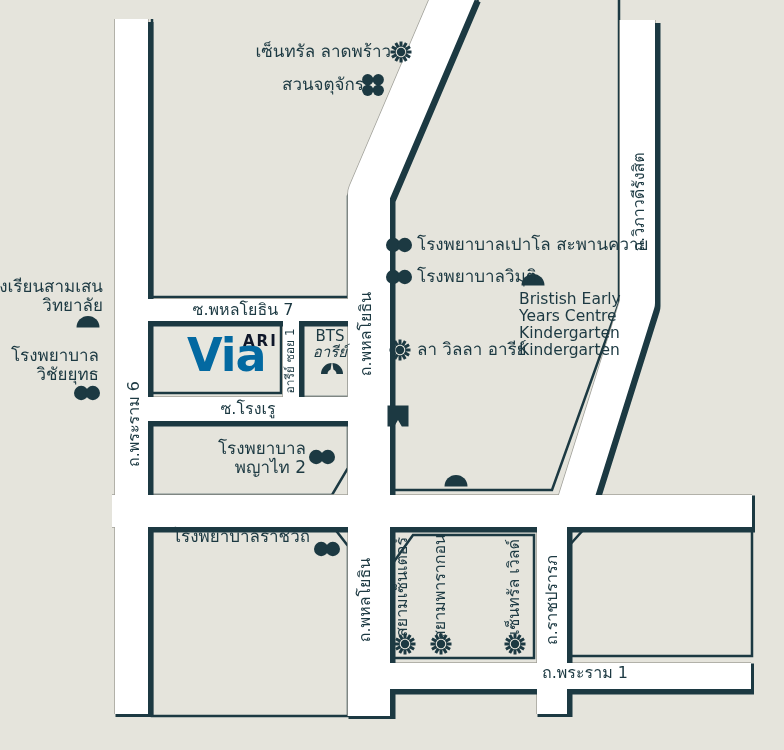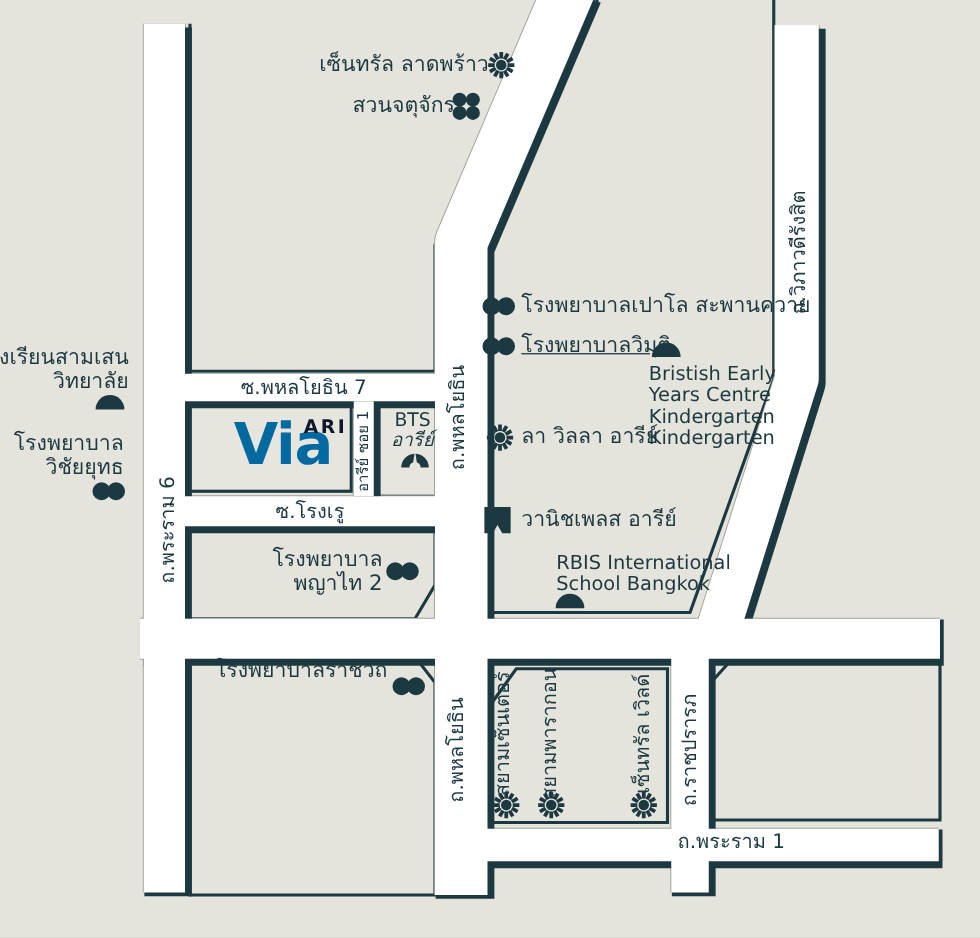--- a/index.html
+++ b/index.html
@@ -130,21 +130,21 @@
       <use href="#ic-sun" x="405" y="644"></use>
       <use href="#ic-sun" x="441" y="644"></use>
       <use href="#ic-sun" x="515" y="644"></use>
     </g>
   </svg>
 
   <div class="lbl r" style="left:391px;top:52px;">เซ็นทรัล ลาดพร้าว</div>
   <div class="lbl r" style="left:364px;top:85px;">สวนจตุจักร</div>
 
   <div class="lbl l" style="left:417px;top:245px;text-align:center;">โรงพยาบาลเปาโล สะพานควาย</div>
-  <div class="lbl l" style="left:417px;top:277px;text-decoration:underline;">โรงพยาบาลวิมุติ</div>
+  <div class="lbl l" style="left:417px;top:277px;">โรงพยาบาลวิมุติ</div>
 
   <div class="lbl blk-l eng" style="left:519px;top:291px;">
     <div>Bristish Early</div>
     <div>Years Centre</div>
     <div>Kindergarten</div>
     <div>Kindergarten</div>
   </div>
 
   <div class="lbl blk-r" style="left:103px;top:277px;">
     <div>โรงเรียนสามเสน</div>
@@ -169,31 +169,26 @@
 
   <div class="via-block">
     <div class="via-logo">Via</div>
     <div class="via-ari">ARI</div>
   </div>
 
   <div class="lbl" style="left:330px;top:336px;font-size:15px;">BTS</div>
   <div class="lbl" style="left:330px;top:352px;font-size:15px;font-style:italic;">อารีย์</div>
 
   <div class="lbl l" style="left:417px;top:350px;">ลา วิลลา อารีย์</div>
-  <div class="lbl l" style="left:417px;top:416px;">วานิชเพลส อารีย์</div>
 
   <div class="lbl blk-r" style="left:306px;top:439px;">
     <div>โรงพยาบาล</div>
     <div>พญาไท 2</div>
   </div>
 
-  <div class="lbl blk-l eng" style="left:445px;top:442px;">
-    <div>RBIS International</div>
-    <div>School Bangkok</div>
-  </div>
 
   <div class="lbl r" style="left:310px;top:537px;">โรงพยาบาลราชวิถี</div>
 
   <div class="lbl rot" style="left:402px;top:587px;font-size:16px;">สยามเซ็นเตอร์</div>
   <div class="lbl rot" style="left:440px;top:587px;font-size:16px;">สยามพารากอน</div>
   <div class="lbl rot" style="left:514px;top:587px;font-size:16px;">เซ็นทรัล เวิลด์</div>
 
 </div>
 
 </body></html>

